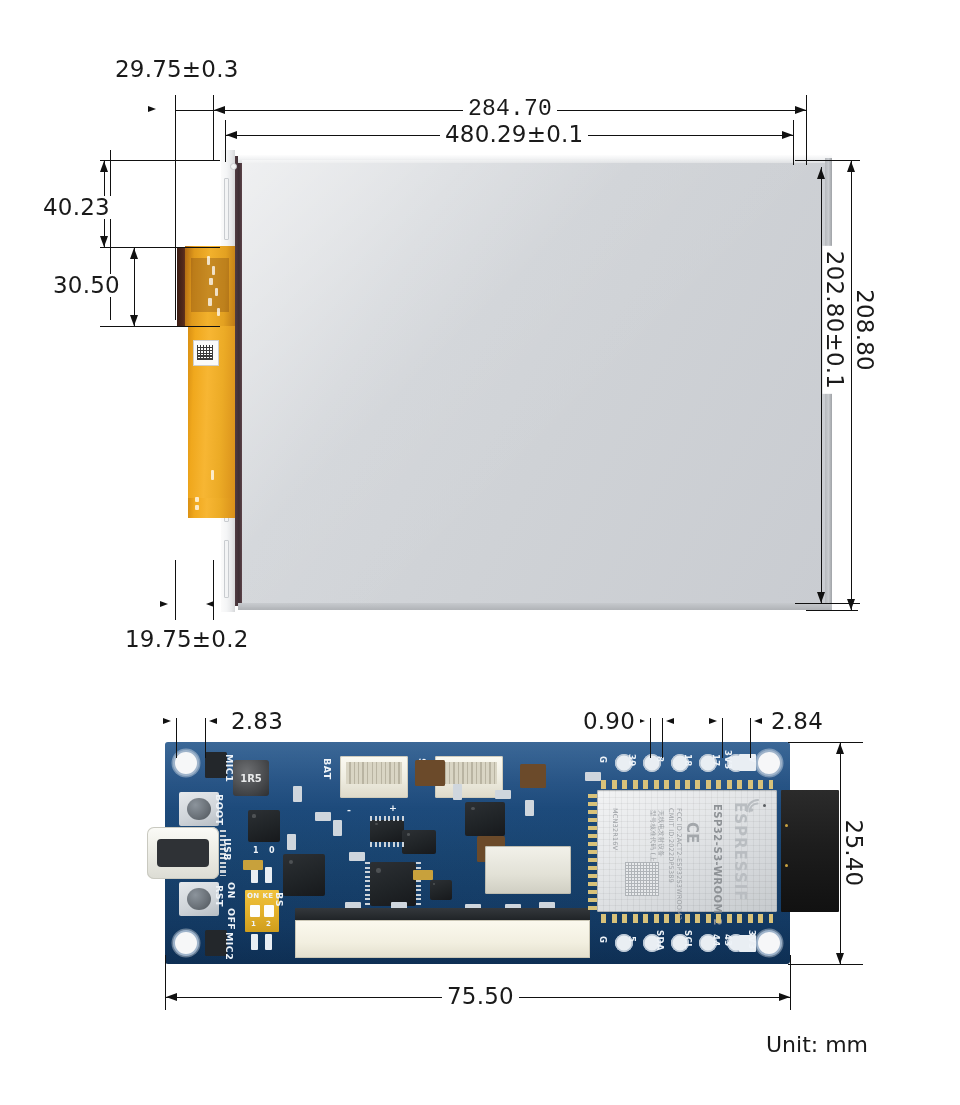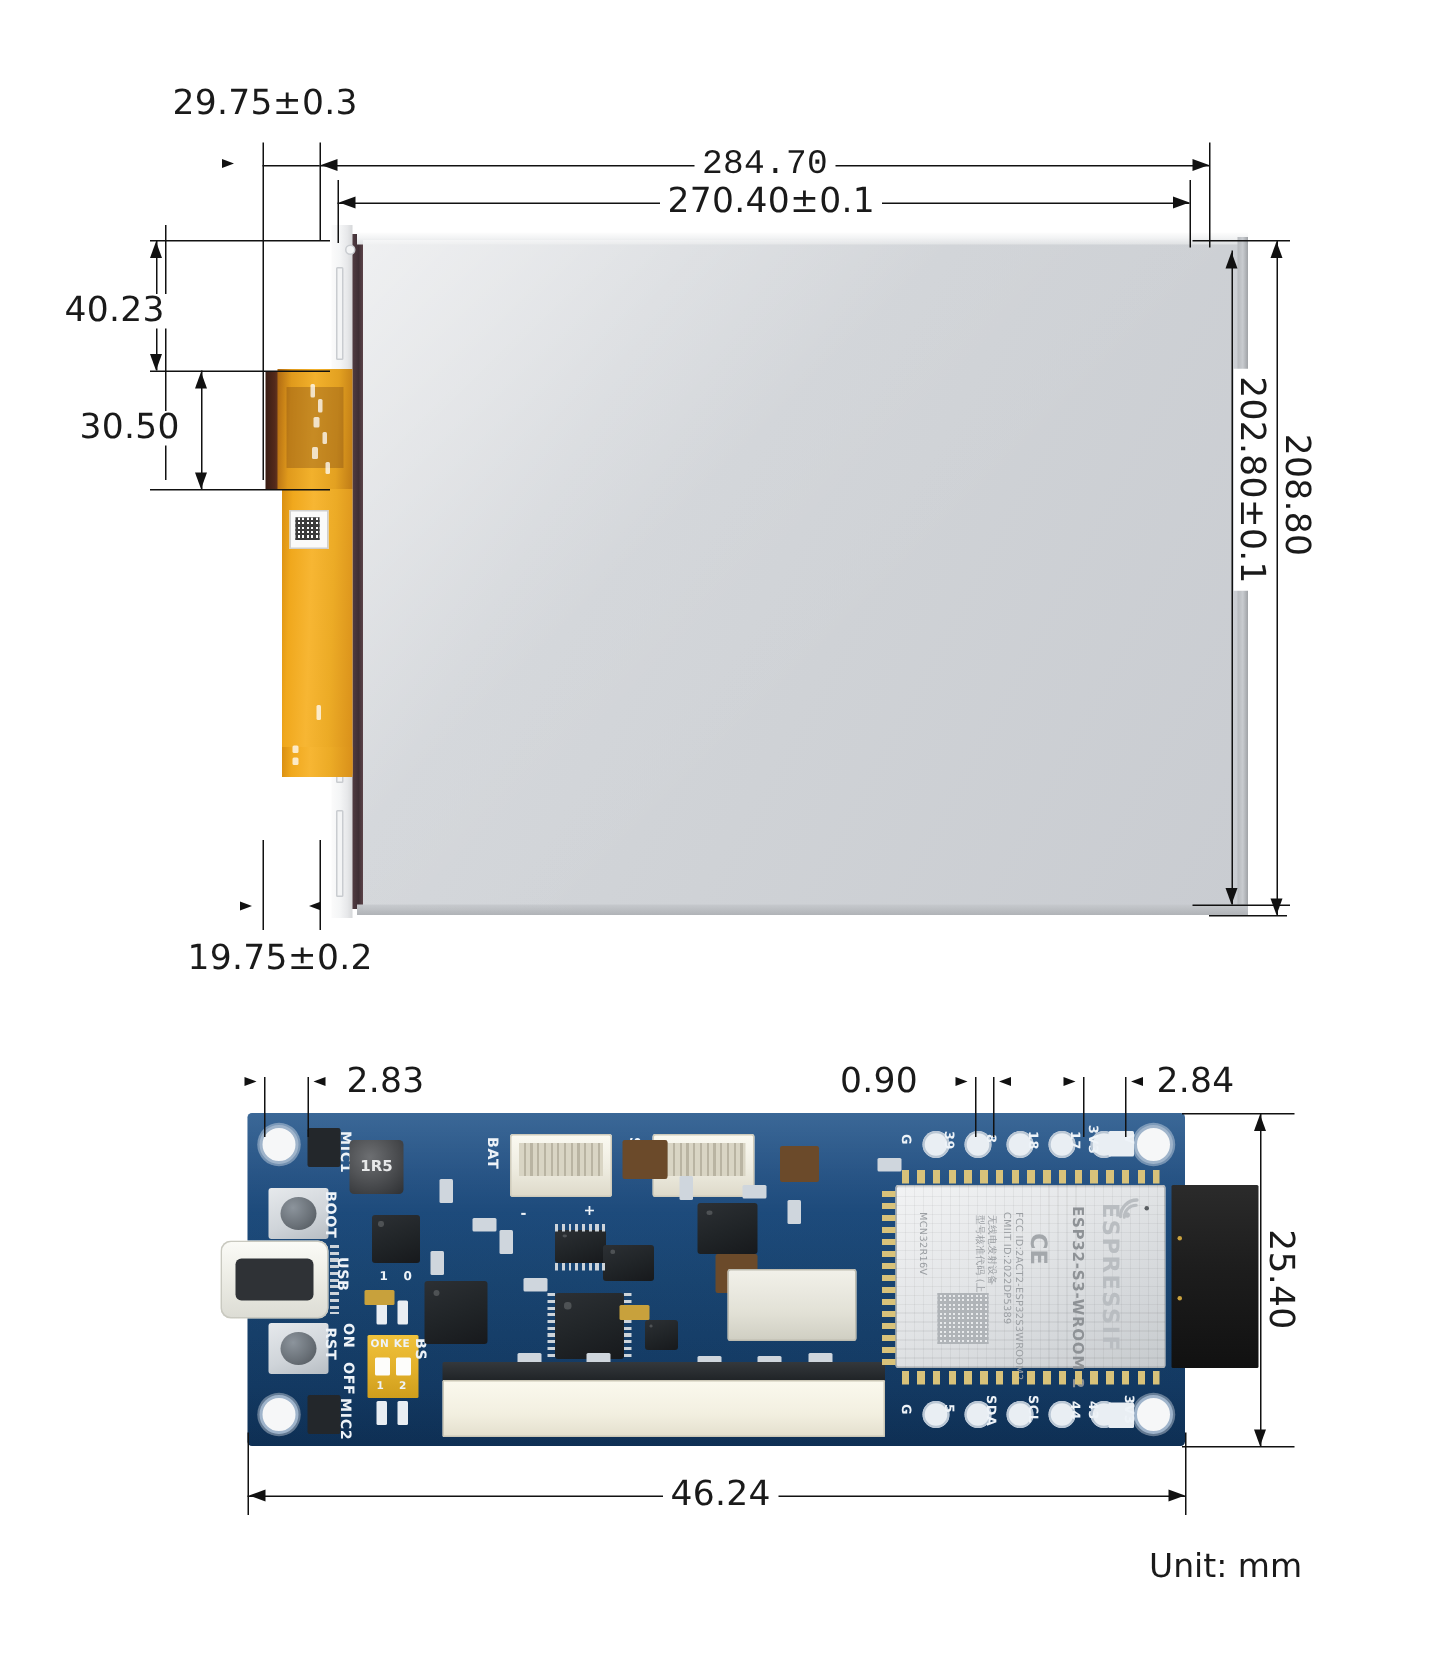--- a/index.html
+++ b/index.html
@@ -391,21 +391,21 @@
   <div class="dim-text" style="left:110px; top:58px;">29.75±0.3</div>
 
   <div class="dim-line-h" style="left:213px; top:110px; width:593px;"></div>
   <div class="arrow arrow-l" style="left:214px; top:105.5px;"></div>
   <div class="arrow arrow-r" style="left:795px; top:105.5px;"></div>
   <div class="dim-text" style="left:463px; top:98px;font-family:Liberation Mono, monospace;">284.70</div>
 
   <div class="dim-line-h" style="left:225px; top:135px; width:568px;"></div>
   <div class="arrow arrow-l" style="left:226px; top:130.5px;"></div>
   <div class="arrow arrow-r" style="left:782px; top:130.5px;"></div>
-  <div class="dim-text" style="left:440px; top:123px;">270.40±0.1</div>
+  <div class="dim-text" style="left:440px; top:123px;">480.29±0.1</div>
 
   <div class="dim-line-v" style="left:104px; top:160px; height:87px;"></div>
   <div class="arrow arrow-u" style="left:99.5px; top:161px;"></div>
   <div class="arrow arrow-d" style="left:99.5px; top:236px;"></div>
   <div class="dim-text" style="left:38px; top:196px;">40.23</div>
 
   <div class="dim-line-v" style="left:134px; top:247px; height:79px;"></div>
   <div class="arrow arrow-u" style="left:129.5px; top:248px;"></div>
   <div class="arrow arrow-d" style="left:129.5px; top:315px;"></div>
   <div class="dim-text" style="left:48px; top:274px;">30.50</div>
@@ -581,37 +581,37 @@
   <div class="ext-line" style="left:176px; top:718px; height:40px;"></div>
   <div class="ext-line" style="left:205px; top:718px; height:40px;"></div>
   <div class="arrow arrow-sm arrow-r" style="left:163px; top:718px;"></div>
   <div class="arrow arrow-sm arrow-l" style="left:209px; top:718px;"></div>
   <div class="dim-text" style="left:226px; top:710px;">2.83</div>
 
   <div class="ext-line" style="left:650px; top:718px; height:40px;"></div>
   <div class="ext-line" style="left:662px; top:718px; height:40px;"></div>
   <div class="arrow arrow-sm arrow-r" style="left:637px; top:718px;"></div>
   <div class="arrow arrow-sm arrow-l" style="left:666px; top:718px;"></div>
-  <div class="dim-text" style="left:555px; top:710px;">0.90</div>
+  <div class="dim-text" style="left:578px; top:710px;">0.90</div>
 
   <div class="ext-line" style="left:722px; top:718px; height:40px;"></div>
   <div class="ext-line" style="left:750px; top:718px; height:40px;"></div>
   <div class="arrow arrow-sm arrow-r" style="left:709px; top:718px;"></div>
   <div class="arrow arrow-sm arrow-l" style="left:754px; top:718px;"></div>
   <div class="dim-text" style="left:766px; top:710px;">2.84</div>
 
   <div class="ext-line-h" style="left:788px; top:742px; width:75px;"></div>
   <div class="ext-line-h" style="left:788px; top:964px; width:75px;"></div>
   <div class="dim-line-v" style="left:840px; top:742px; height:222px;"></div>
   <div class="arrow arrow-u" style="left:835.5px; top:743px;"></div>
   <div class="arrow arrow-d" style="left:835.5px; top:953px;"></div>
   <div class="dim-text vert" style="left:853px; top:853px; transform: rotate(90deg) translate(-50%,-50%);">25.40</div>
 
   <div class="ext-line" style="left:165px; top:955px; height:55px;"></div>
   <div class="ext-line" style="left:790px; top:955px; height:55px;"></div>
   <div class="dim-line-h" style="left:165px; top:997px; width:625px;"></div>
   <div class="arrow arrow-l" style="left:166px; top:992.5px;"></div>
   <div class="arrow arrow-r" style="left:779px; top:992.5px;"></div>
-  <div class="dim-text" style="left:442px; top:985px;">46.24</div>
+  <div class="dim-text" style="left:442px; top:985px;">75.50</div>
 
   <div class="unit-text" style="left:766px; top:1032px;">Unit: mm</div>
 
 </div>
 
 </body></html>

